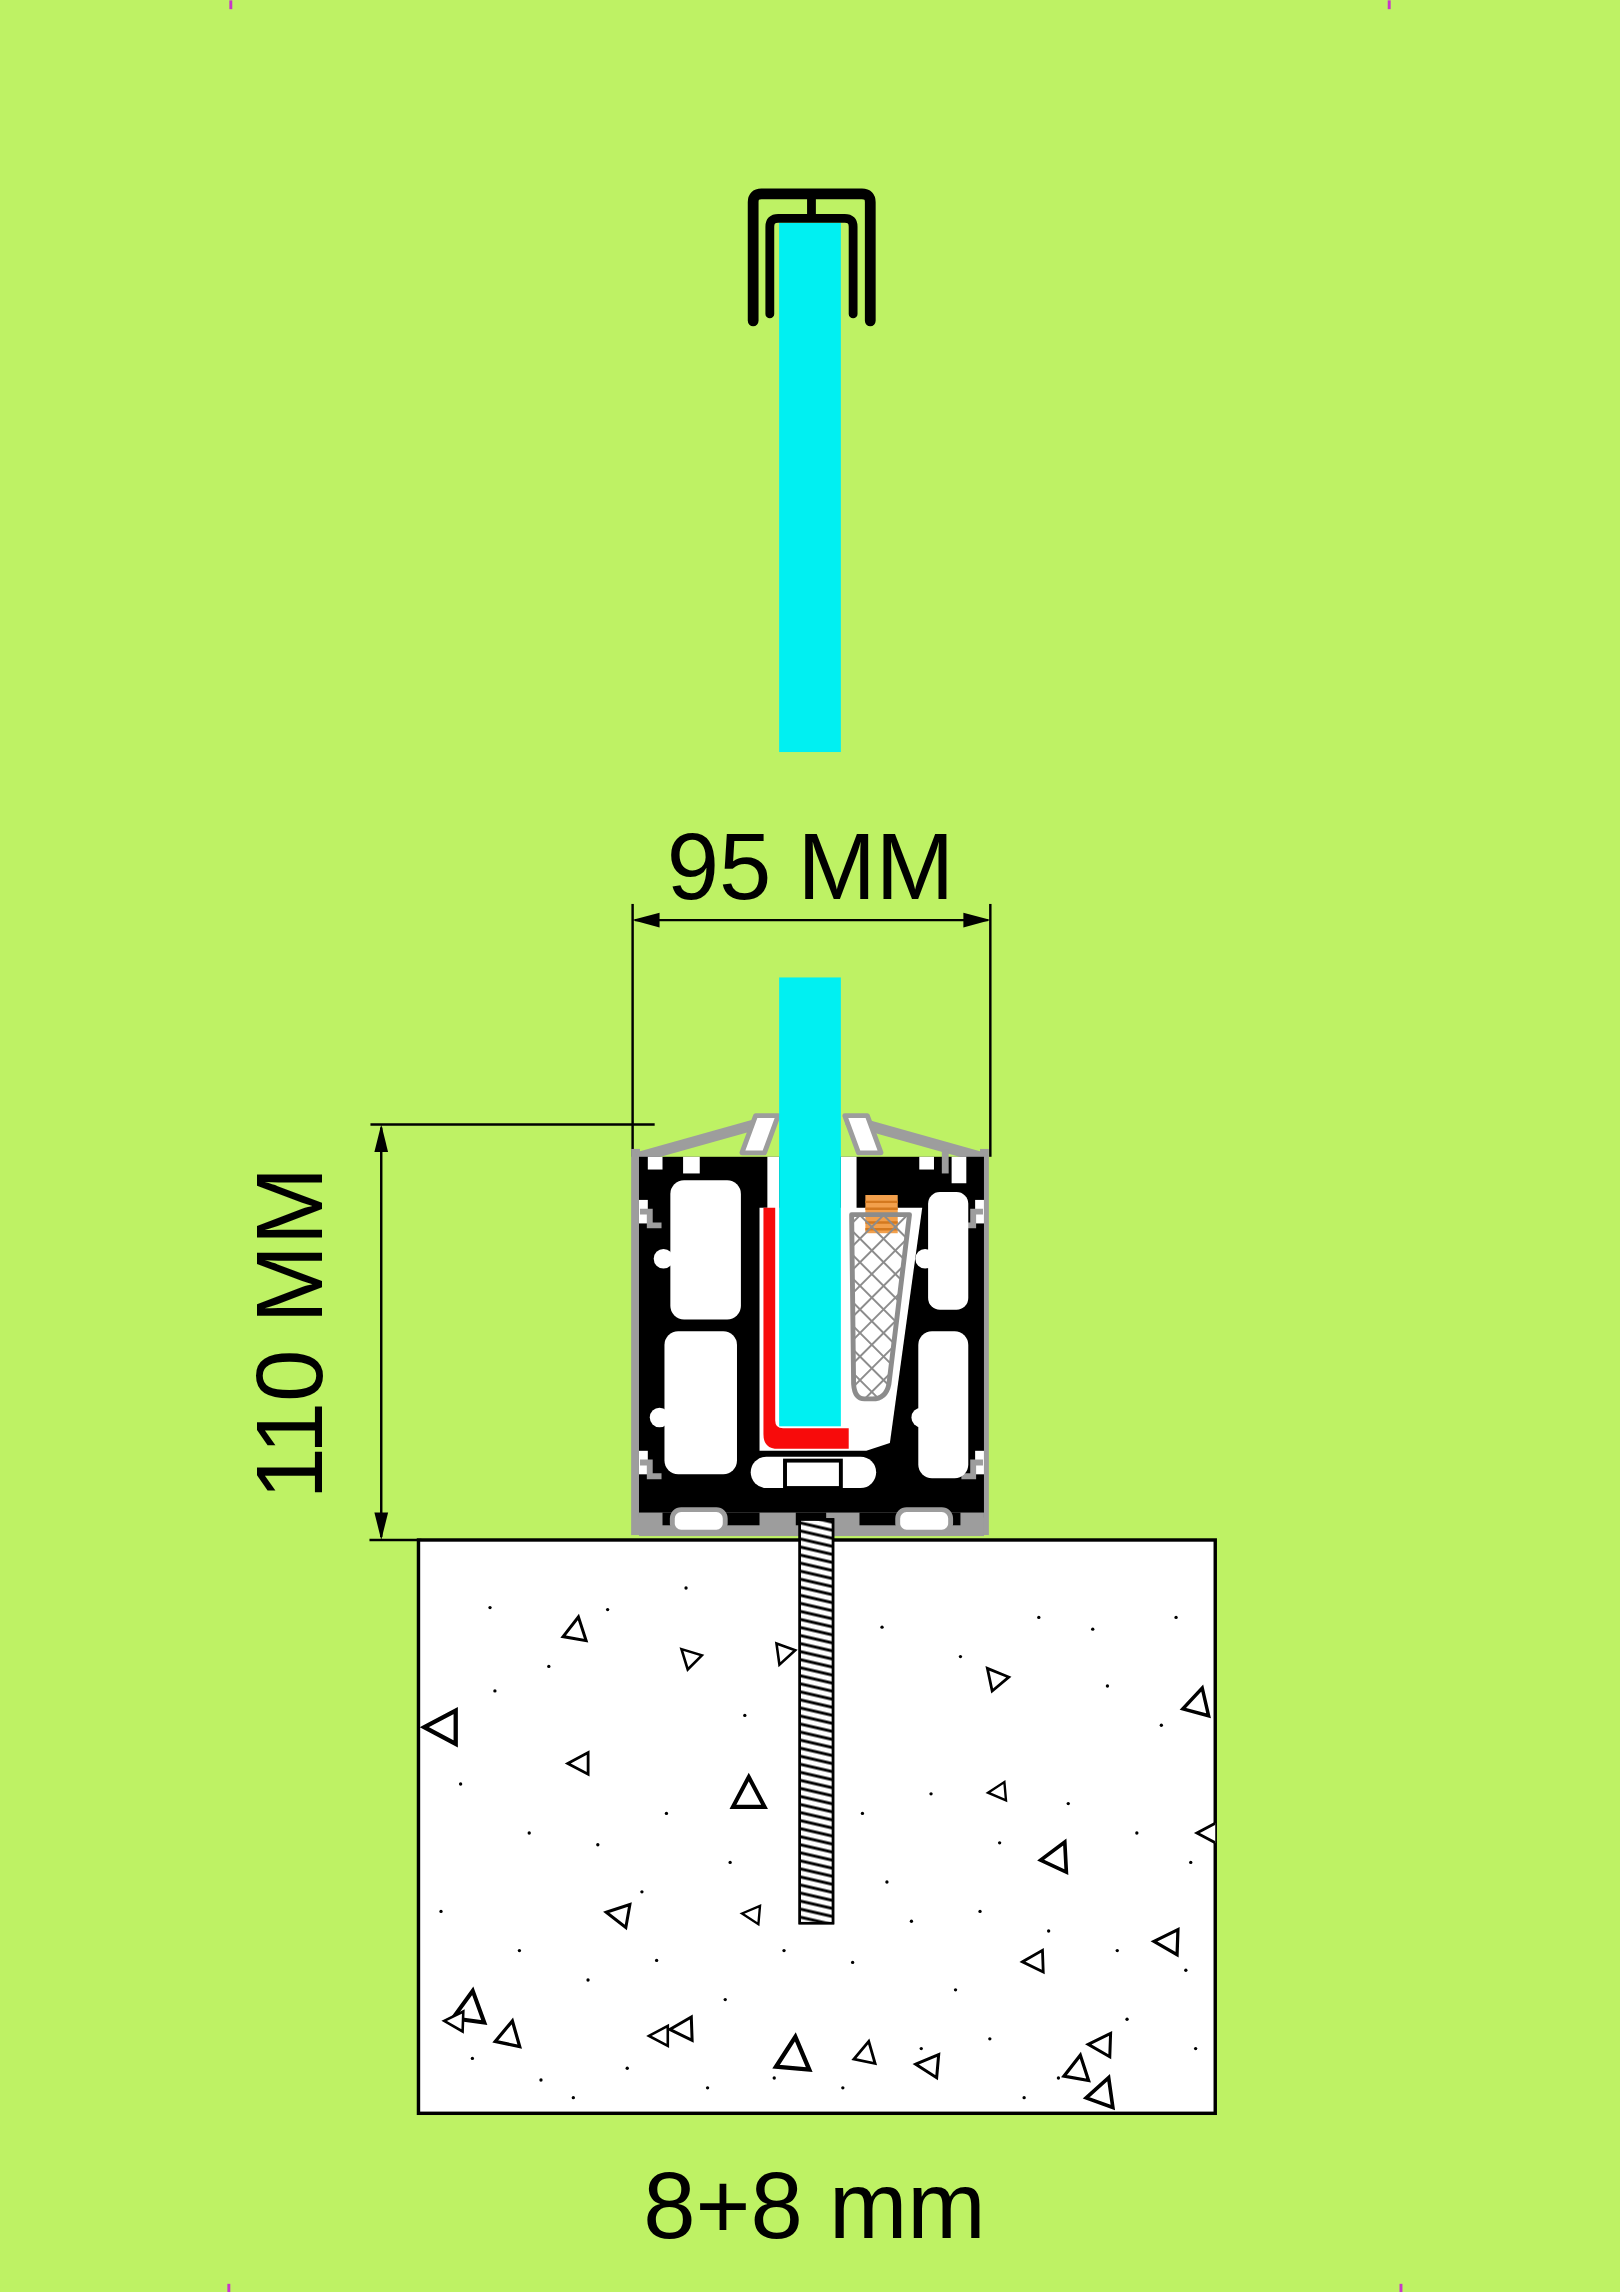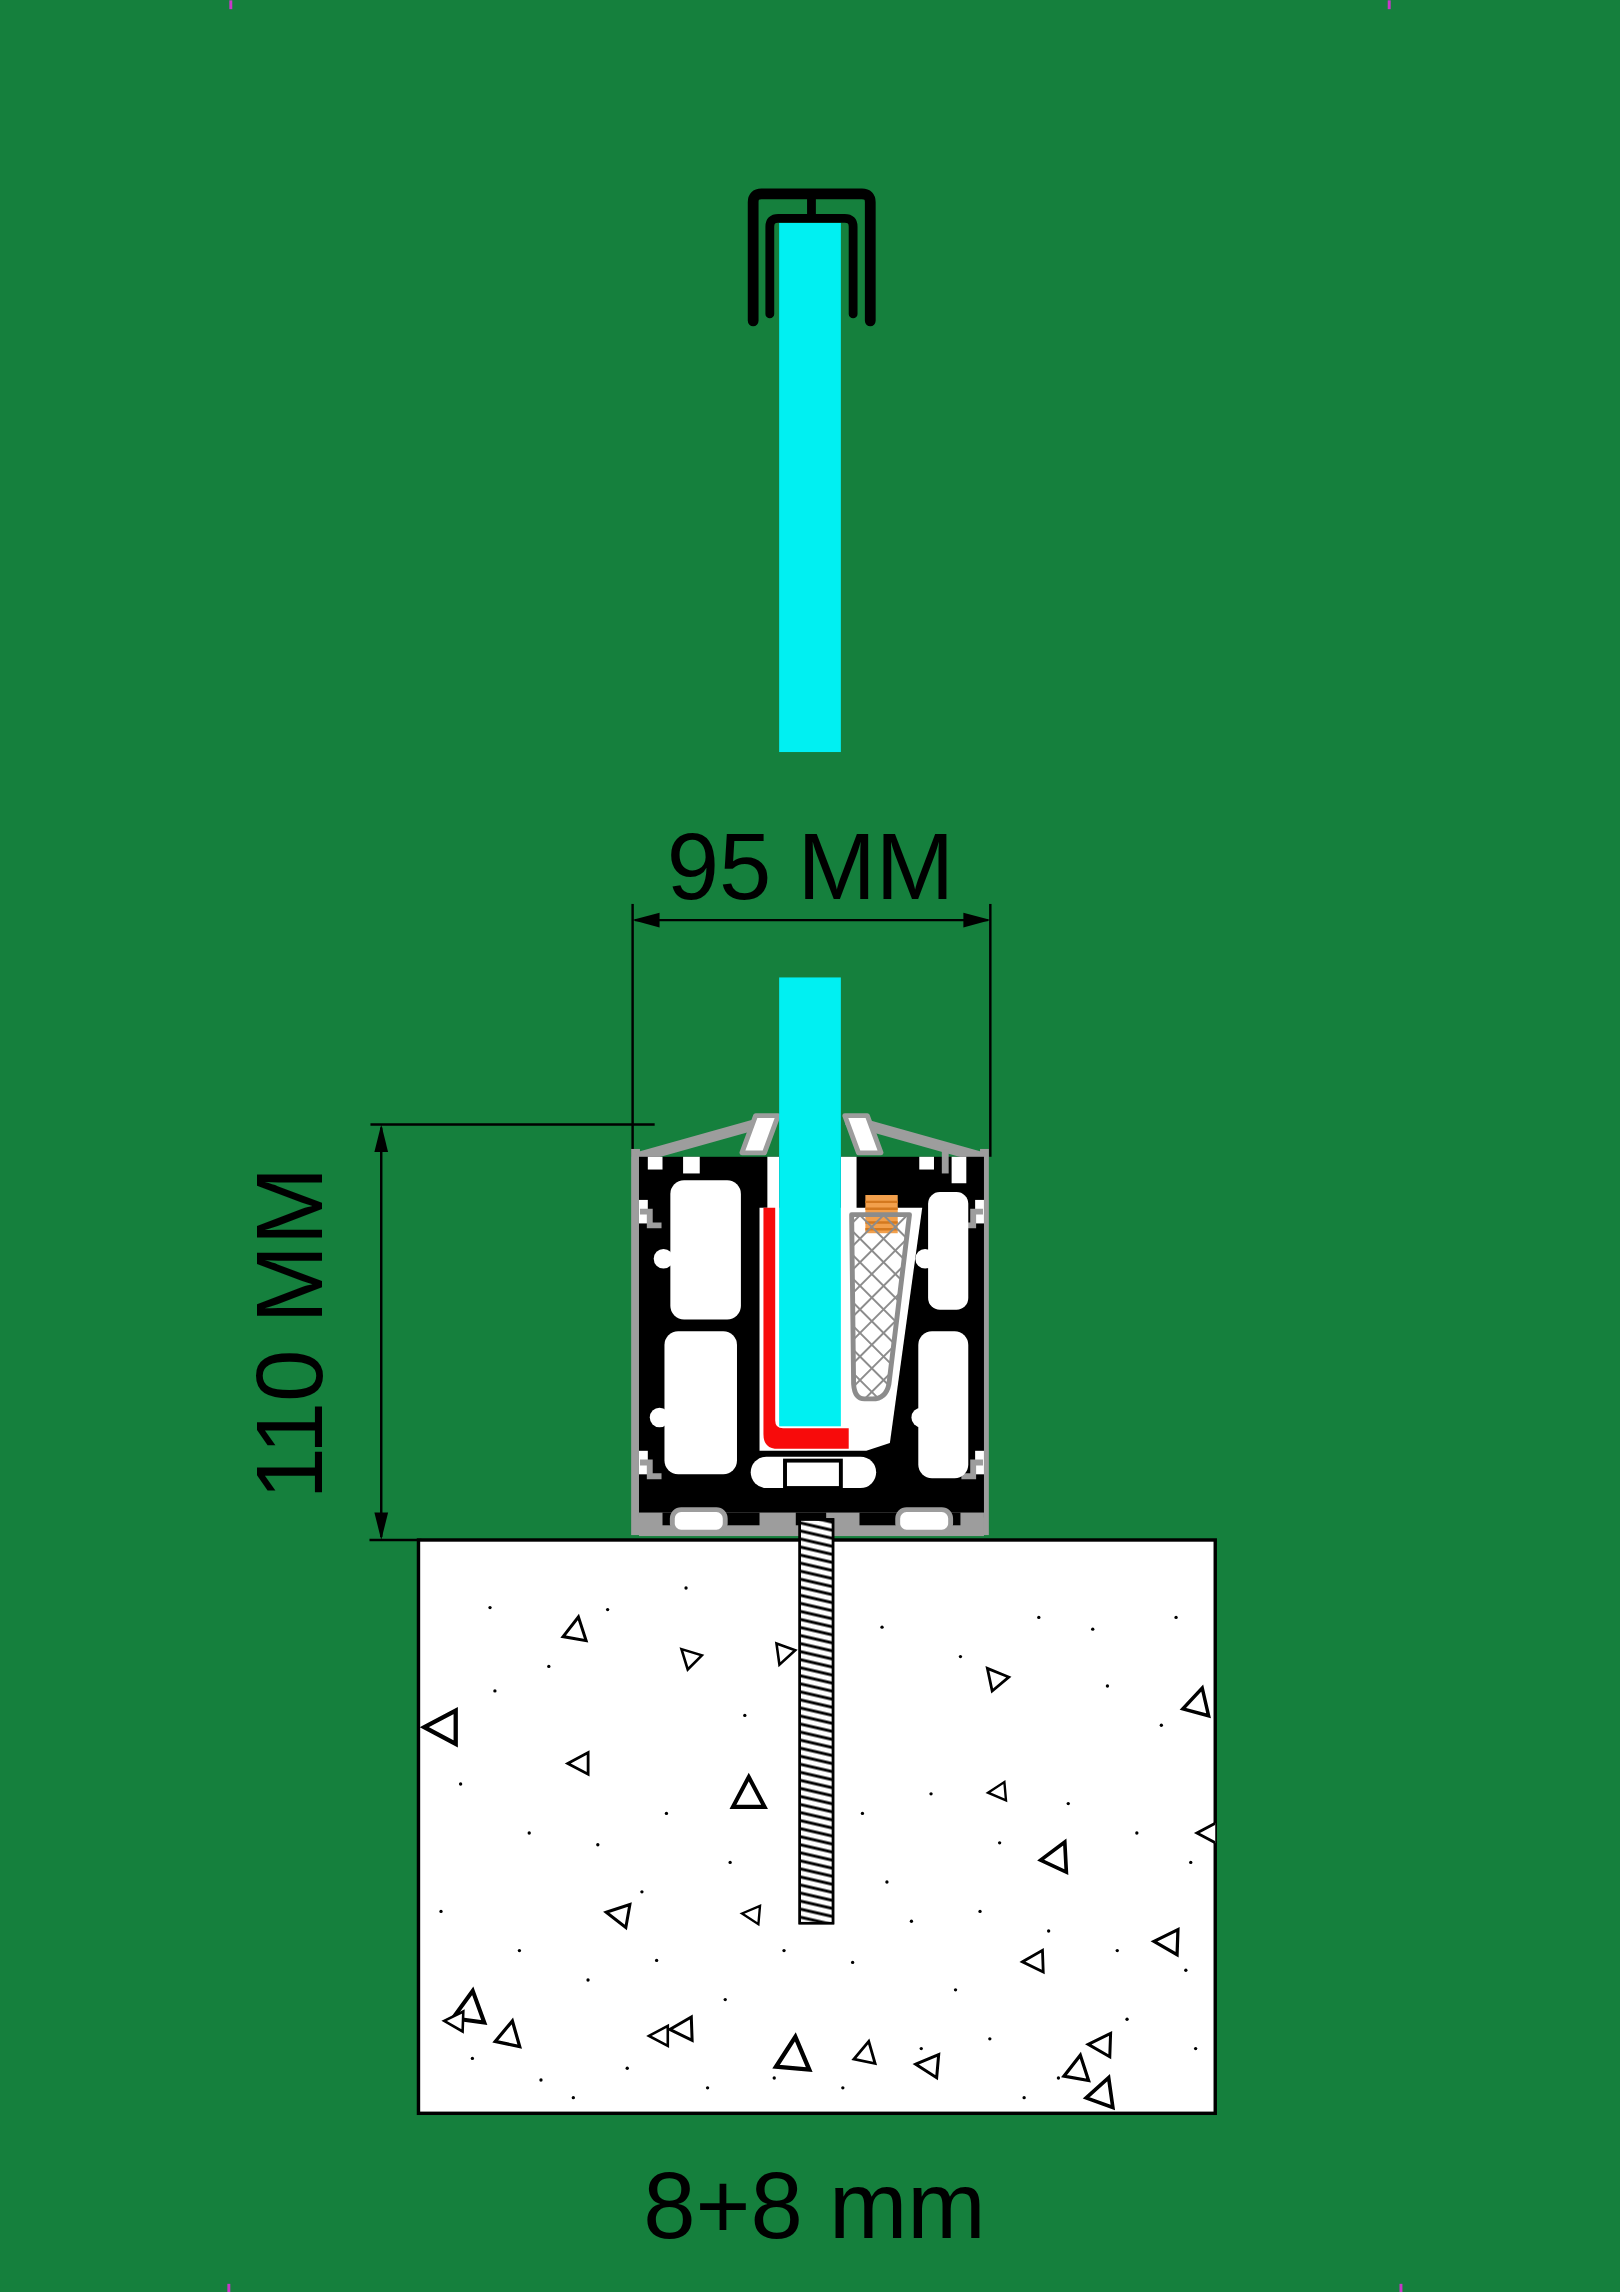--- a/index.html
+++ b/index.html
@@ -1,16 +1,16 @@
 <!DOCTYPE html>
 <html><head>
 <meta charset="utf-8">
 <style>
   html,body{margin:0;padding:0;background:#ffffff;}
-  .canvas{position:relative;width:1620px;height:2293px;background:#15803d;overflow:hidden;
+  .canvas{position:relative;width:1620px;height:2293px;background:#bef264;overflow:hidden;
           font-family:"Liberation Sans", sans-serif;}
   svg{position:absolute;left:0;top:0;}
   text{font-family:"Liberation Sans", sans-serif;fill:#000;}
   .dim-label{font-size:96px;letter-spacing:0px;}
 </style>
 </head>
 <body>
 
 <div class="canvas">
 <svg width="1620" height="2293" viewBox="0 0 1653 2339" xmlns="http://www.w3.org/2000/svg">

